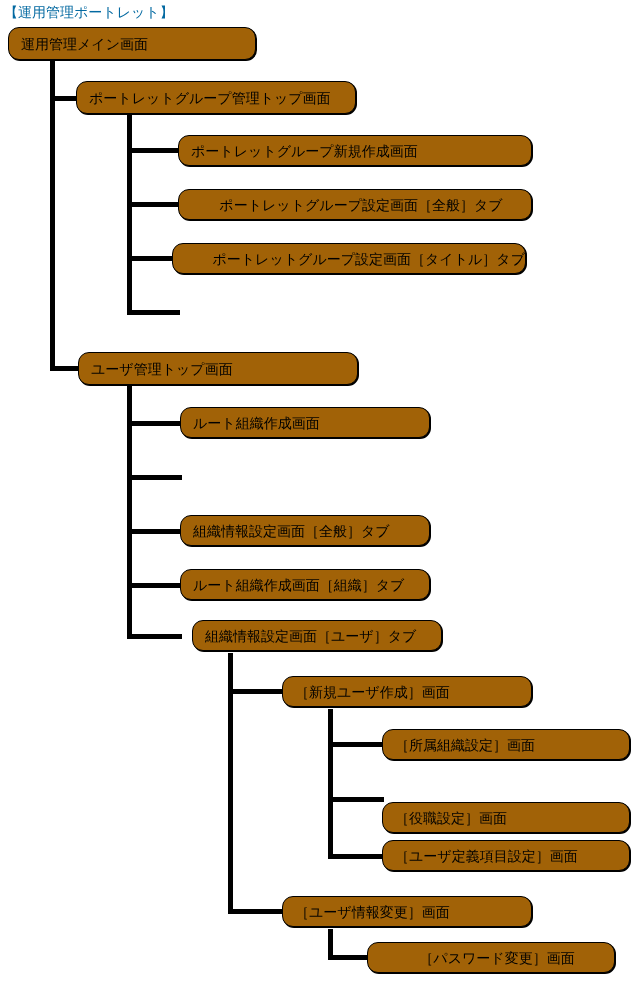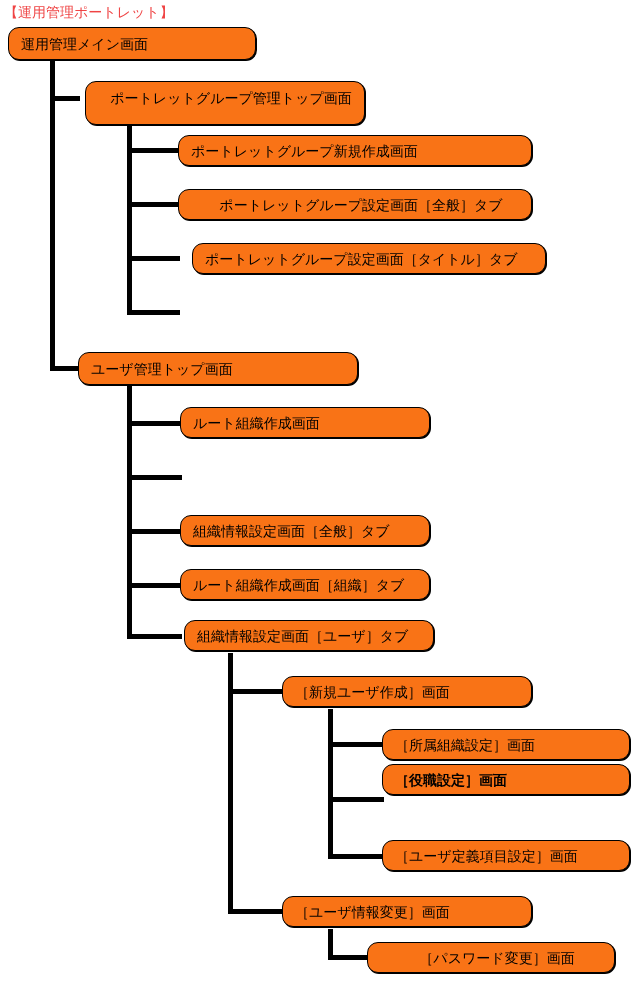--- a/index.html
+++ b/index.html
@@ -13,27 +13,27 @@
     width: 638px;
     height: 981px;
     background: #ffffff;
     overflow: hidden;
   }
   .diagram-title {
     position: absolute;
     left: 4px;
     top: 4px;
     font-size: 14px;
-    color: #ef4444;
+    color: #0369a1;
     white-space: nowrap;
   }
   .node {
     position: absolute;
     height: 31px;
-    background: #f97316;
+    background: #a16207;
     border: 1px solid #000000;
     border-radius: 11px;
     box-shadow: 1px 1px 0 #000000;
     font-size: 14px;
     color: #000000;
     line-height: 31px;
     padding-left: 12px;
     white-space: nowrap;
     overflow: hidden;
     box-sizing: border-box;
@@ -74,45 +74,45 @@
   <div class="hline" style="left:128px; top:634px; width:54px;"></div>
   <div class="hline" style="left:229px; top:689px; width:55px;"></div>
   <div class="hline" style="left:329px; top:742px; width:55px;"></div>
   <div class="hline" style="left:329px; top:797px; width:55px;"></div>
   <div class="hline" style="left:329px; top:854px; width:55px;"></div>
   <div class="hline" style="left:229px; top:909px; width:55px;"></div>
   <div class="hline" style="left:329px; top:955px; width:55px;"></div>
 
   <div class="node" style="left:8px;   top:27px;  width:248px; height:33px; line-height:33px;">運用管理メイン画面</div>
 
-  <div class="node" style="left:85px;  top:81px;  width:280px; height:44px; line-height:33px;text-align:center;">ポートレットグループ管理トップ画面</div>
+  <div class="node" style="left:76px;  top:81px;  width:280px; height:33px; line-height:33px;">ポートレットグループ管理トップ画面</div>
 
   <div class="node" style="left:178px; top:135px; width:354px;">ポートレットグループ新規作成画面</div>
 
   <div class="node" style="left:178px; top:189px; width:354px;text-align:center;">ポートレットグループ設定画面［全般］タブ</div>
 
-  <div class="node" style="left:192px; top:243px; width:354px;">ポートレットグループ設定画面［タイトル］タブ</div>
+  <div class="node" style="left:172px; top:243px; width:354px;text-align:right;">ポートレットグループ設定画面［タイトル］タブ</div>
 
 
   <div class="node" style="left:78px;  top:352px; width:280px; height:33px; line-height:33px;">ユーザ管理トップ画面</div>
 
   <div class="node" style="left:180px; top:407px; width:250px;">ルート組織作成画面</div>
 
 
   <div class="node" style="left:180px; top:515px; width:250px;">組織情報設定画面［全般］タブ</div>
 
   <div class="node" style="left:180px; top:569px; width:250px;">ルート組織作成画面［組織］タブ</div>
 
-  <div class="node" style="left:184px; top:620px; width:250px;">組織情報設定画面［ユーザ］タブ</div>
+  <div class="node" style="left:192px; top:620px; width:250px;">組織情報設定画面［ユーザ］タブ</div>
 
   <div class="node" style="left:282px; top:676px; width:250px;">［新規ユーザ作成］画面</div>
 
   <div class="node" style="left:382px; top:729px; width:248px;">［所属組織設定］画面</div>
 
-  <div class="node" style="left:382px; top:764px; width:248px;font-weight:bold;">［役職設定］画面</div>
+  <div class="node" style="left:382px; top:802px; width:248px;">［役職設定］画面</div>
 
   <div class="node" style="left:382px; top:840px; width:248px;">［ユーザ定義項目設定］画面</div>
 
   <div class="node" style="left:282px; top:896px; width:250px;">［ユーザ情報変更］画面</div>
 
   <div class="node" style="left:367px; top:942px; width:248px;text-align:center;">［パスワード変更］画面</div>
 
 </div>
 
 </body></html>

